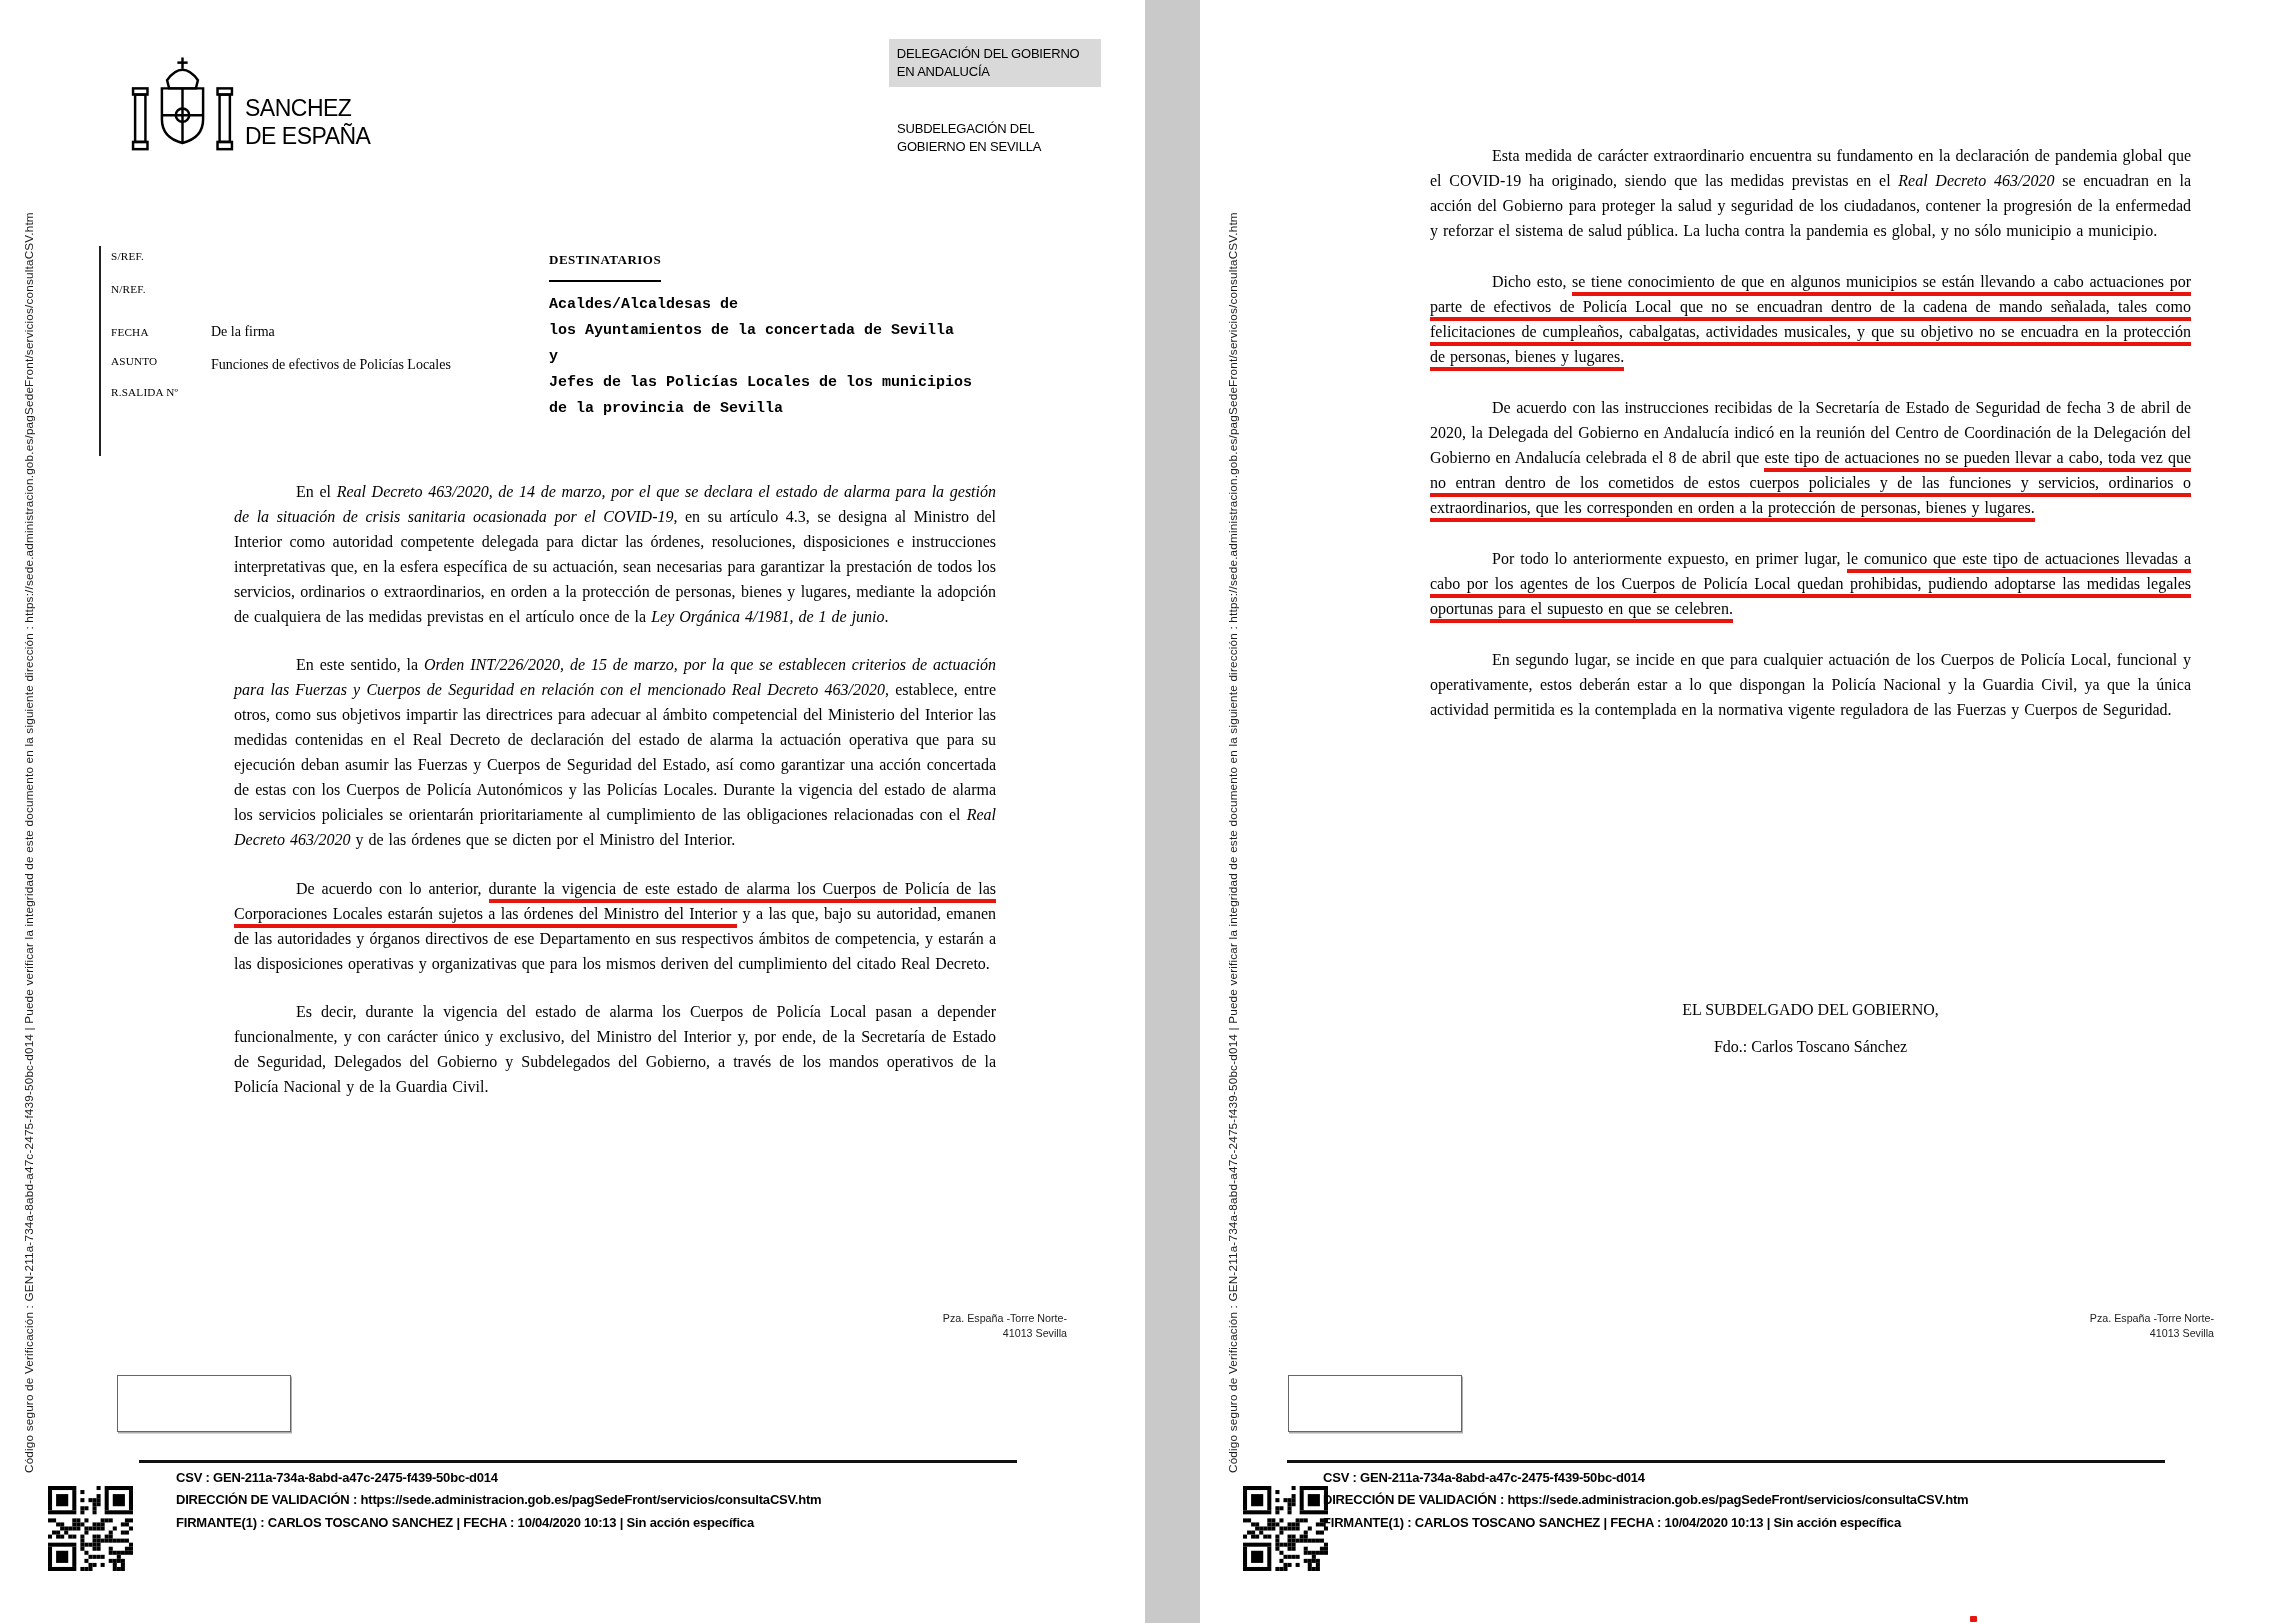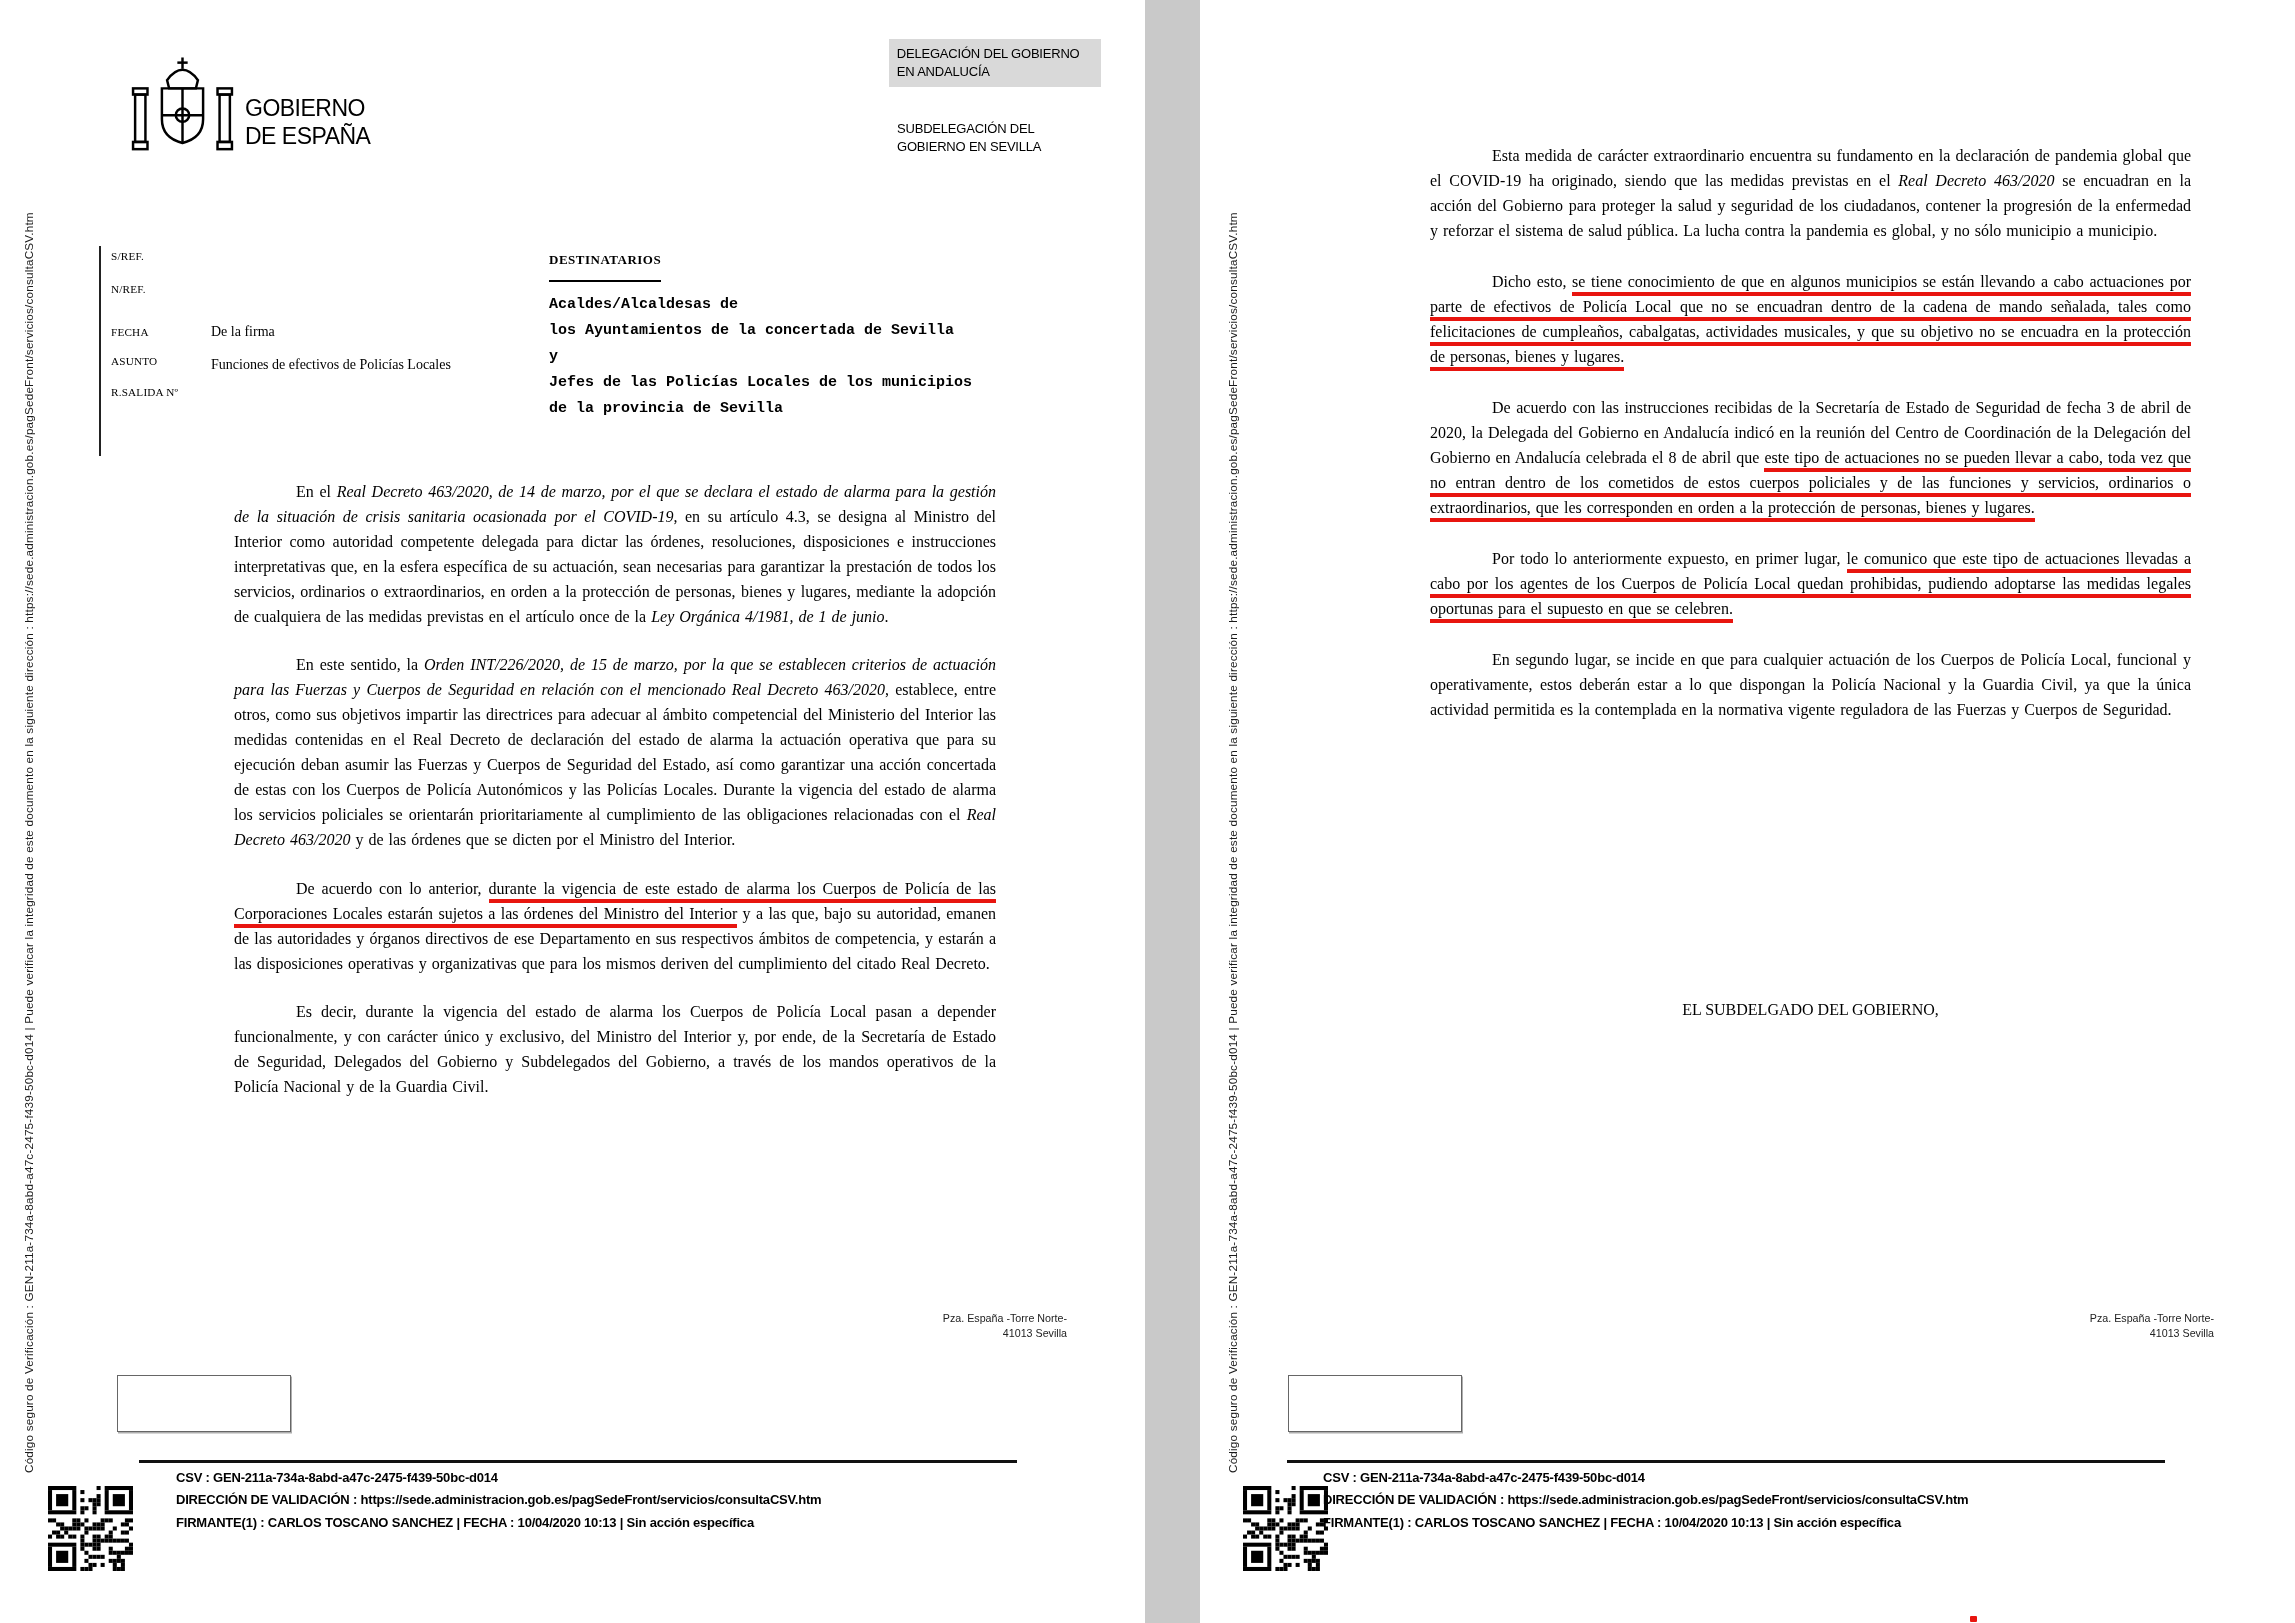--- a/index.html
+++ b/index.html
@@ -97,21 +97,21 @@
         <line x1="50" y1="2" x2="50" y2="13"></line>
         <line x1="45" y1="7" x2="55" y2="7"></line>
         <path d="M30 32 h40 v30 q0 18 -20 23 q-20 -5 -20 -23 z"></path>
         <line x1="50" y1="32" x2="50" y2="84"></line>
         <line x1="30" y1="58" x2="70" y2="58"></line>
         <circle cx="50" cy="58" r="6.5"></circle>
       </g>
     </svg>
 
     <div class="govlogo">
-      <div>GOBIERNO</div>
+      <div>SANCHEZ</div>
       <div>DE ESPAÑA</div>
     </div>
 
     <div class="org1">DELEGACIÓN DEL GOBIERNO EN ANDALUCÍA</div>
     <div class="org2">SUBDELEGACIÓN DEL GOBIERNO EN SEVILLA</div>
 
     <div class="refrule"></div>
     <div class="reflabel" id="lab-sref">S/REF.</div>
     <div class="reflabel" id="lab-nref">N/REF.</div>
     <div class="reflabel" id="lab-fecha">FECHA</div>
@@ -287,20 +287,21 @@
     <div class="bodycol p2">
         <p class="para"><span class="seg-p">Esta medida de carácter extraordinario encuentra su fundamento en la declaración de pandemia global que el COVID-19 ha originado, siendo que las medidas previstas en el </span><span class="seg-i">Real Decreto 463/2020</span><span class="seg-p"> se encuadran en la acción del Gobierno para proteger la salud y seguridad de los ciudadanos, contener la progresión de la enfermedad y reforzar el sistema de salud pública. La lucha contra la pandemia es global, y no sólo municipio a municipio.</span></p>
         <p class="para"><span class="seg-p">Dicho esto, </span><span class="seg-u">se tiene conocimiento de que en algunos municipios se están llevando a cabo actuaciones por parte de efectivos de Policía Local que no se encuadran dentro de la cadena de mando señalada, tales como felicitaciones de cumpleaños, cabalgatas, actividades musicales, y que su objetivo no se encuadra en la protección de personas, bienes y lugares.</span></p>
         <p class="para"><span class="seg-p">De acuerdo con las instrucciones recibidas de la Secretaría de Estado de Seguridad de fecha 3 de abril de 2020, la Delegada del Gobierno en Andalucía indicó en la reunión del Centro de Coordinación de la Delegación del Gobierno en Andalucía celebrada el 8 de abril que </span><span class="seg-u">este tipo de actuaciones no se pueden llevar a cabo, toda vez que no entran dentro de los cometidos de estos cuerpos policiales y de las funciones y servicios, ordinarios o extraordinarios, que les corresponden en orden a la protección de personas, bienes y lugares.</span></p>
         <p class="para"><span class="seg-p">Por todo lo anteriormente expuesto, en primer lugar, </span><span class="seg-u">le comunico que este tipo de actuaciones llevadas a cabo por los agentes de los Cuerpos de Policía Local quedan prohibidas, pudiendo adoptarse las medidas legales oportunas para el supuesto en que se celebren.</span></p>
         <p class="para"><span class="seg-p">En segundo lugar, se incide en que para cualquier actuación de los Cuerpos de Policía Local, funcional y operativamente, estos deberán estar a lo que dispongan la Policía Nacional y la Guardia Civil, ya que la única actividad permitida es la contemplada en la normativa vigente reguladora de las Fuerzas y Cuerpos de Seguridad.</span></p>
       </div>
 
     <div class="signature">
       <div>EL SUBDELGADO DEL GOBIERNO,</div>
+      <div>Fdo.: Carlos Toscano Sánchez</div>
     </div>
 
     <div class="address p2">
       <div>Pza. España -Torre Norte-</div>
       <div>41013 Sevilla</div>
     </div>
 
     <div class="stampbox p2"></div>
     <div class="sepline p2"></div>
     <div class="ftext p2 l1">CSV : GEN-211a-734a-8abd-a47c-2475-f439-50bc-d014</div>

